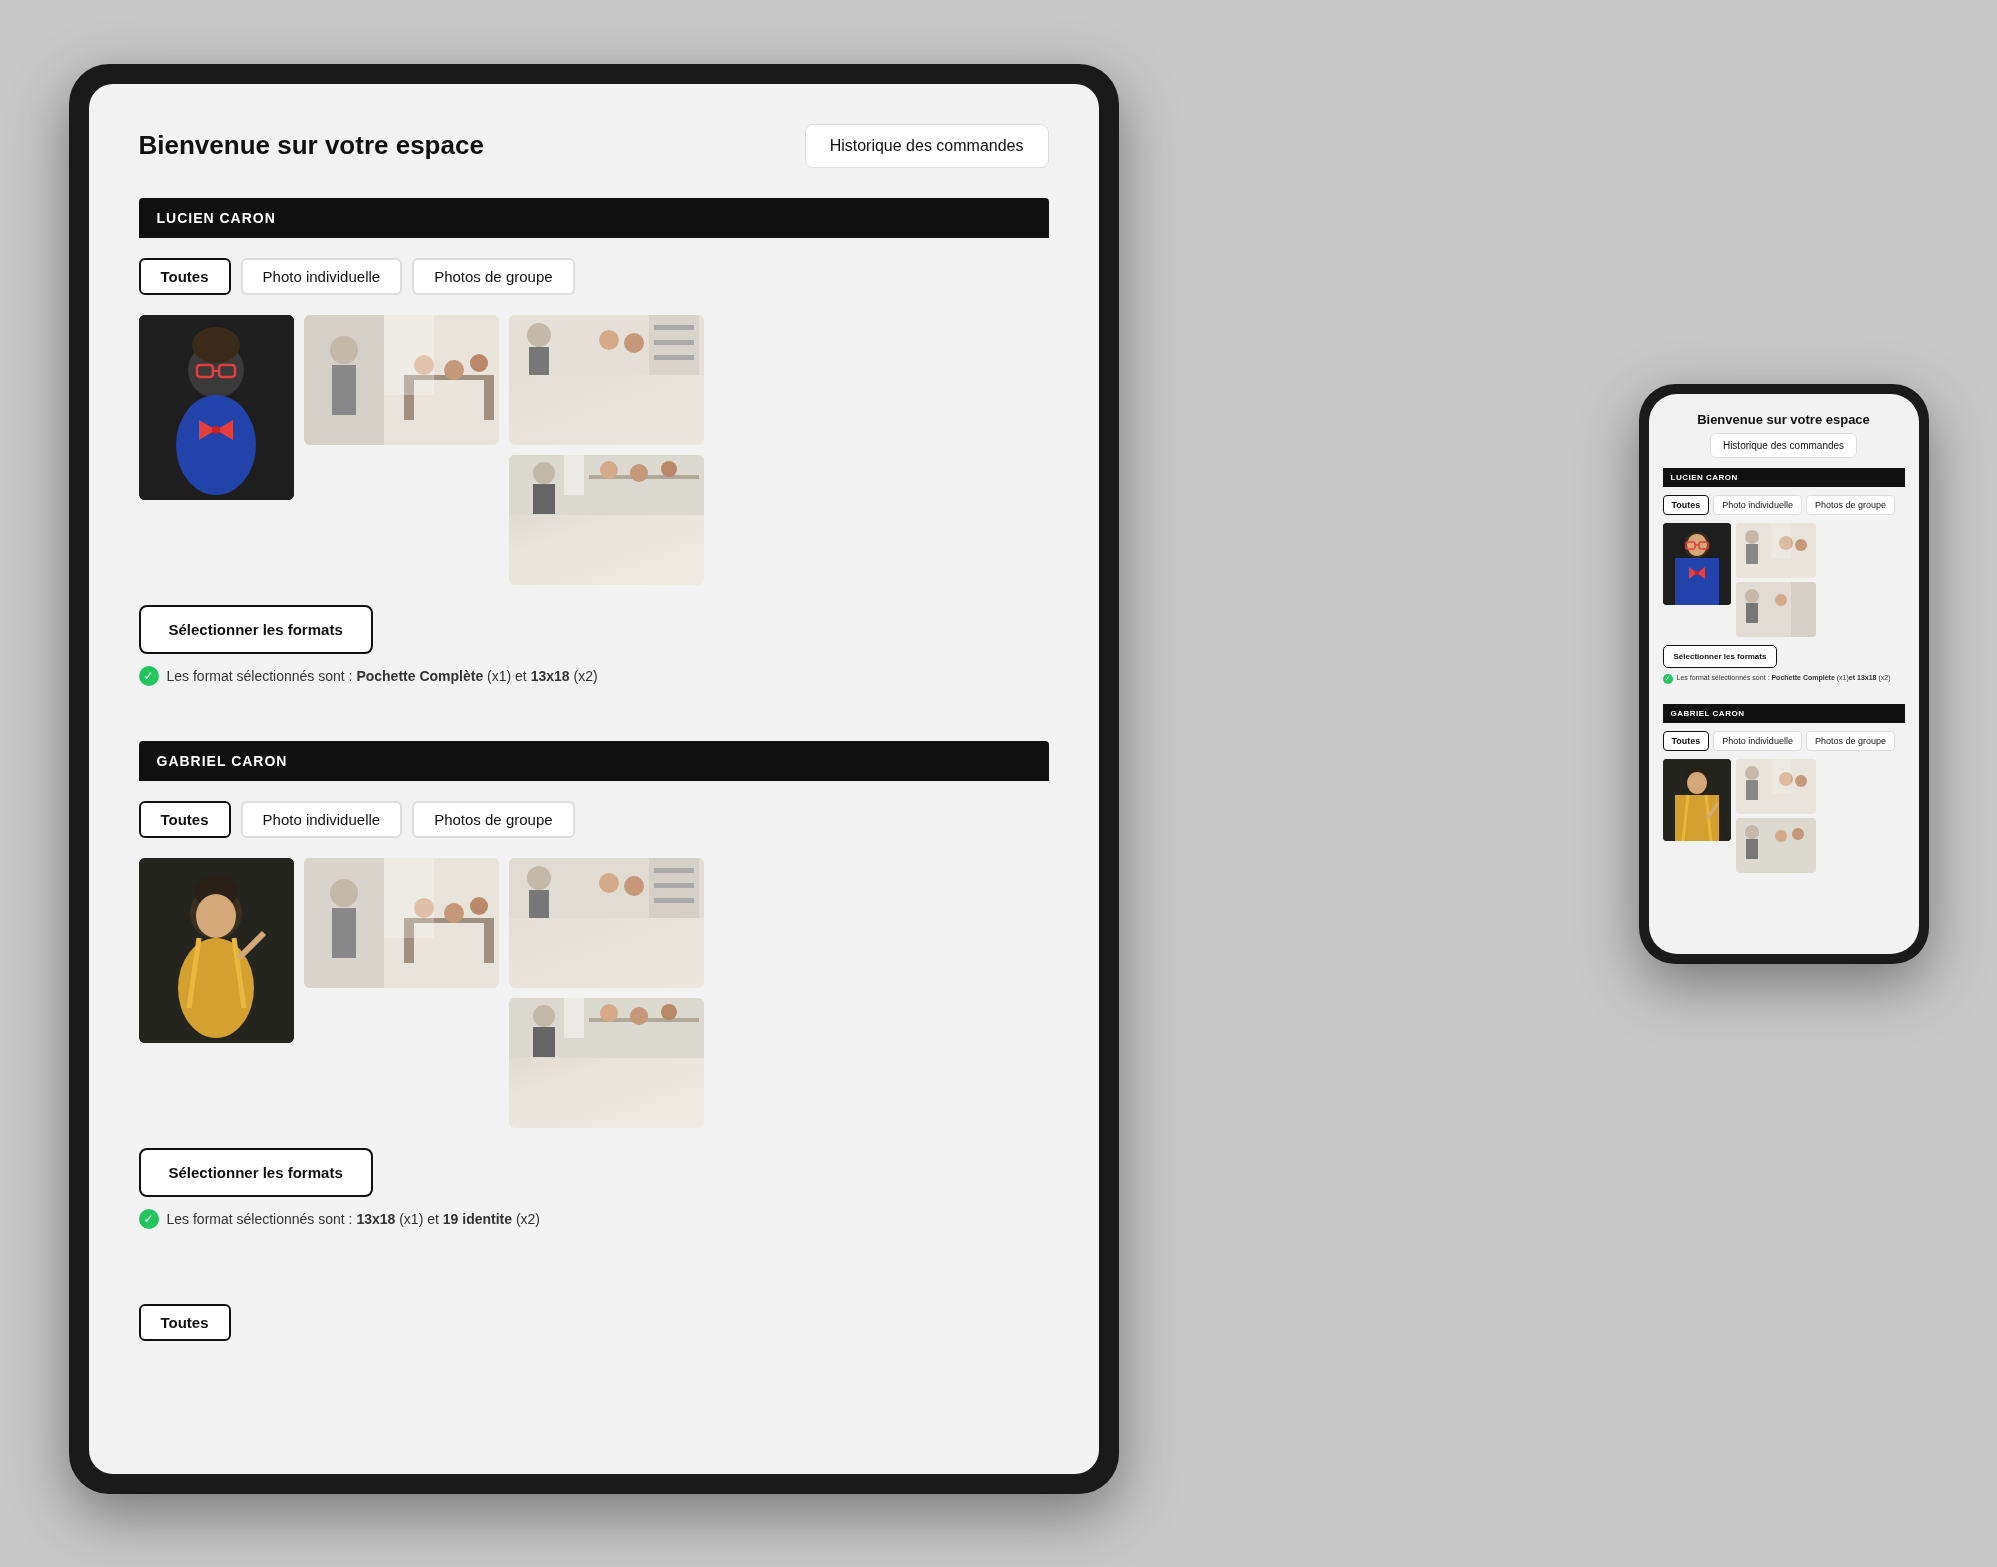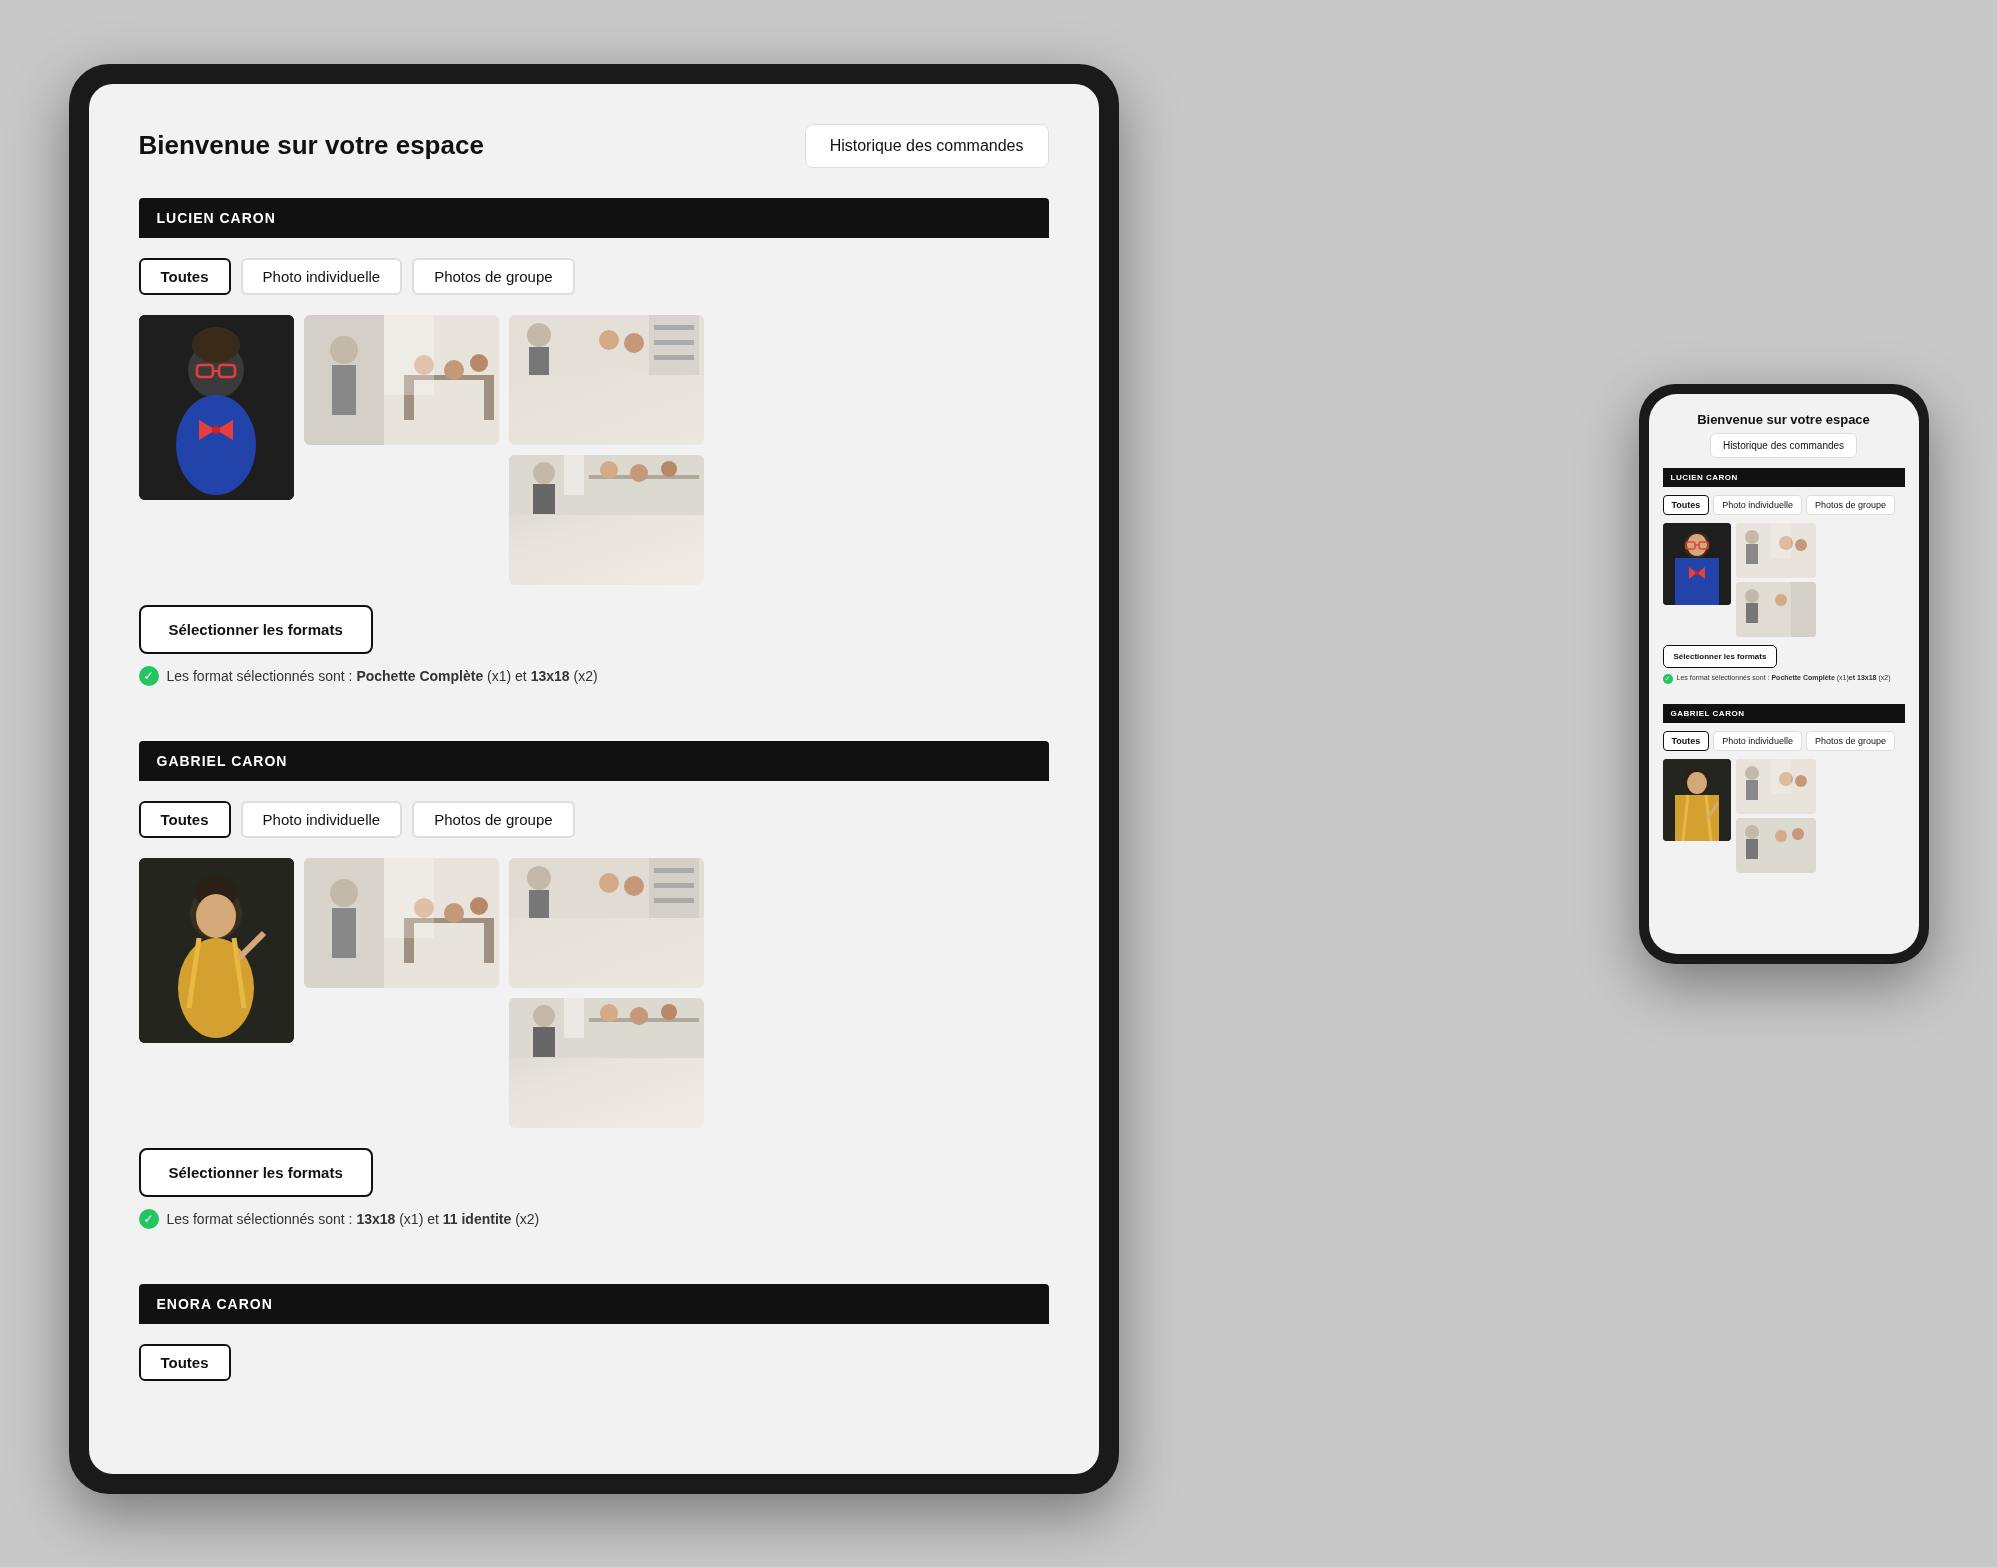--- a/index.html
+++ b/index.html
@@ -518,28 +518,27 @@
                   <rect x="55" y="0" width="20" height="40" fill="rgba(255,255,255,0.4)"></rect>
                 </svg>
               </div>
             </div>
           </div>
 
           <button class="select-formats-btn">Sélectionner les formats</button>
           <div class="format-info">
             <div class="check-icon">✓</div>
             <span>
-              <span>Les format sélectionnés sont : </span><span class="format-text-bold">13x18</span><span> (x1) et </span><span class="format-text-bold">11 identite</span><span> (x2)</span>
+              <span>Les format sélectionnés sont : </span><span class="format-text-bold">13x18</span><span> (x1) et </span><span class="format-text-bold">19 identite</span><span> (x2)</span>
             </span>
           </div>
         </div>
       </div>
 
       <div class="person-section">
-        <div class="person-header">ENORA CARON</div>
         <div class="person-body">
           <div class="filter-tabs">
             <button class="filter-tab active">Toutes</button>
           </div>
         </div>
       </div>
 
     </div>
   </div>
 

